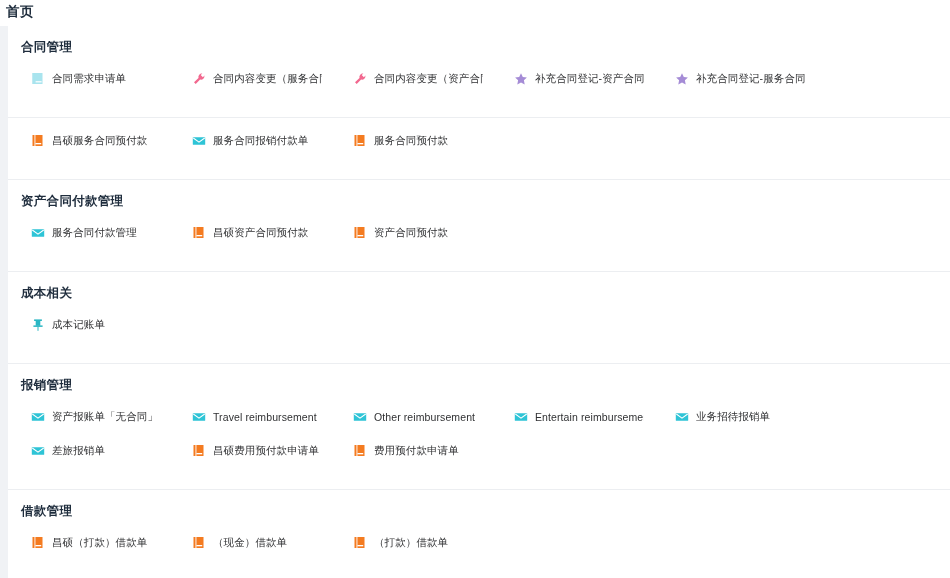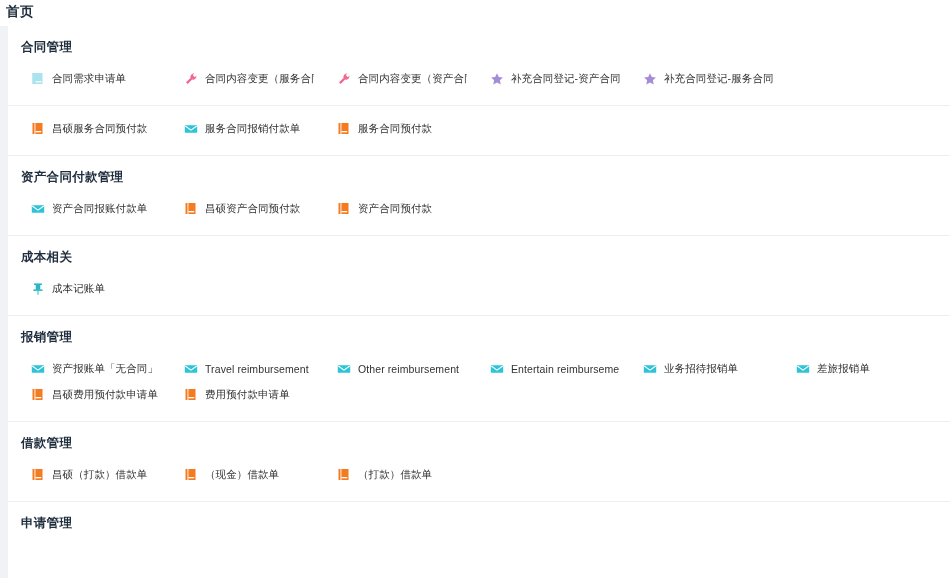--- a/index.html
+++ b/index.html
@@ -29,29 +29,30 @@
     display:flex;
   }
   .left-gutter { width:8px; background:#f0f2f5; flex:0 0 8px; }
   .card {
     flex:1 1 auto;
     background:#ffffff;
     overflow:hidden;
   }
 
   
-  .section { padding:0 0 0 0; border-bottom:1px solid #eceef1; }
+  .section { padding:0 0 12px 0; border-bottom:1px solid #eceef1; }
   .section:last-child { border-bottom:none; }
   .section-title {
     font-size:12.5px; font-weight:700; color:#1f2d3d;
     padding:13px 0 0 13px; letter-spacing:.3px;
   }
   .items {
     display:flex; flex-wrap:wrap;
     padding:10px 0 13px 0;
+    gap:8px;
   }
   .item {
     width:153px;
     display:flex; align-items:center;
     height:26px;
     padding-left:23px;
     cursor:pointer;
     overflow:hidden;
   }
   .item-label {
@@ -164,21 +165,21 @@
         <div class="section">
           <div class="section-title">资产合同付款管理</div>
           <div class="items">
             <div class="item">
               <span class="icon">
                 <svg viewBox="0 0 14 14">
                   <rect x="0.8" y="3.2" width="12.4" height="7.6" rx="0.6" fill="#2ec4d6"></rect>
                   <path d="M1.3 4.0L7 8.1l5.7-4.1" fill="none" stroke="#ffffff" stroke-width="1.1"></path>
                 </svg>
               </span>
-              <span class="item-label">资产合同报账付款单</span>
+              <span class="item-label">服务合同付款管理</span>
             </div>
             <div class="item">
               <span class="icon">
                 <svg viewBox="0 0 14 14">
                   <rect x="1.5" y="1" width="10" height="11" fill="#f47b20"></rect>
                   <rect x="3.6" y="2.4" width="6.6" height="8.2" fill="#ffffff" opacity="0"></rect>
                   <rect x="4.4" y="9.0" width="5.8" height="1.3" fill="#ffffff"></rect>
                   <rect x="3.5" y="1" width="0.9" height="11" fill="#ffffff"></rect>
                 </svg>
               </span>

